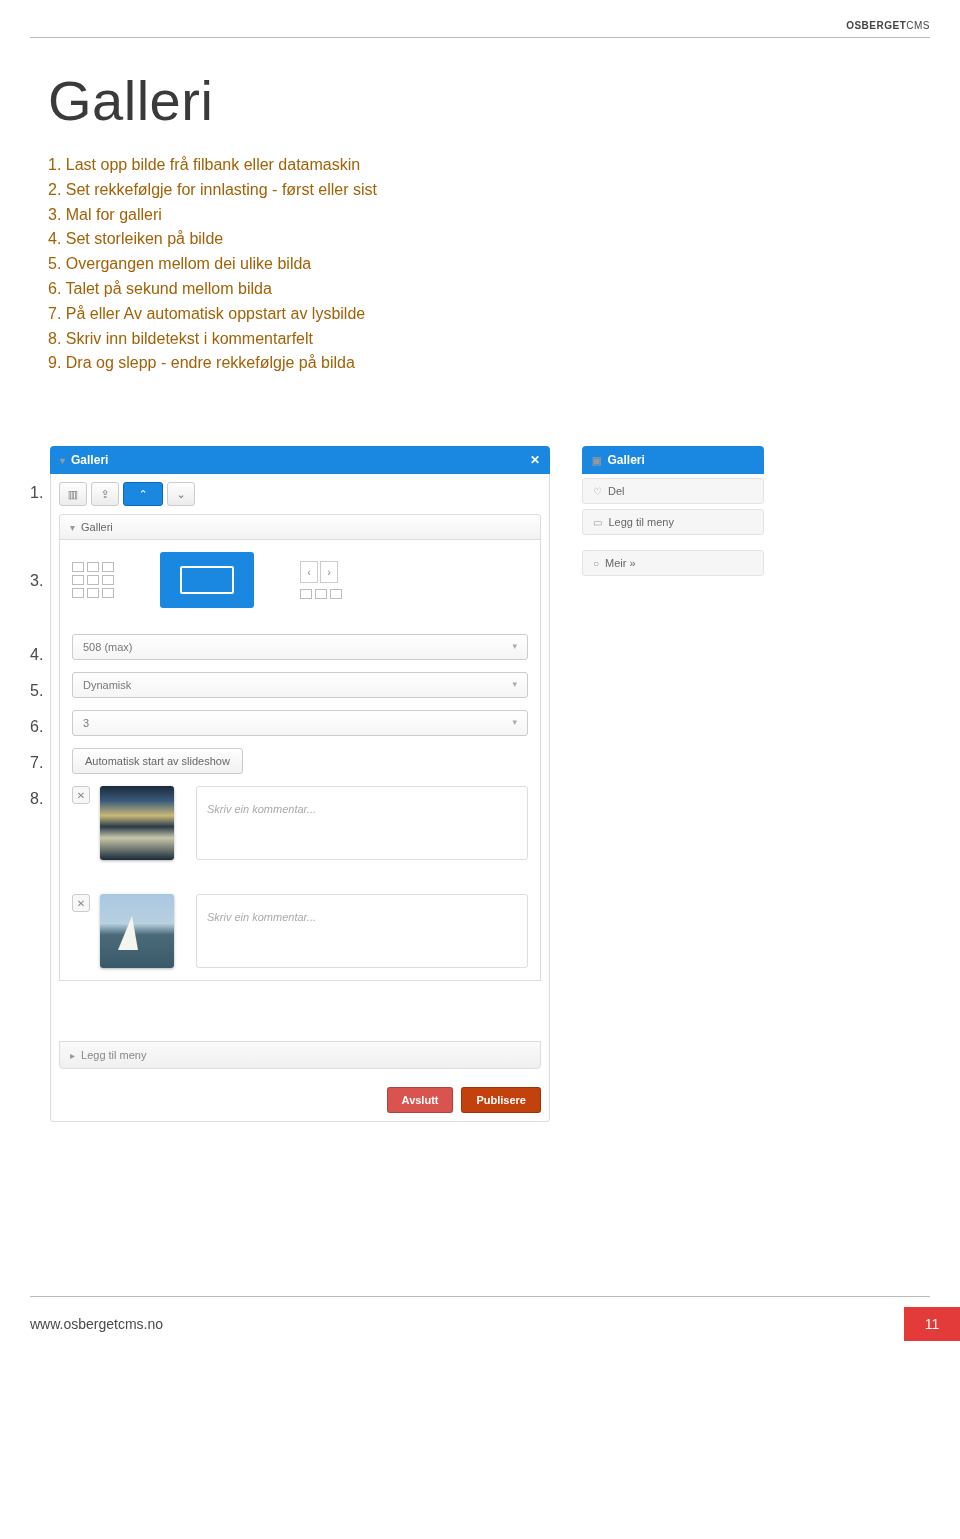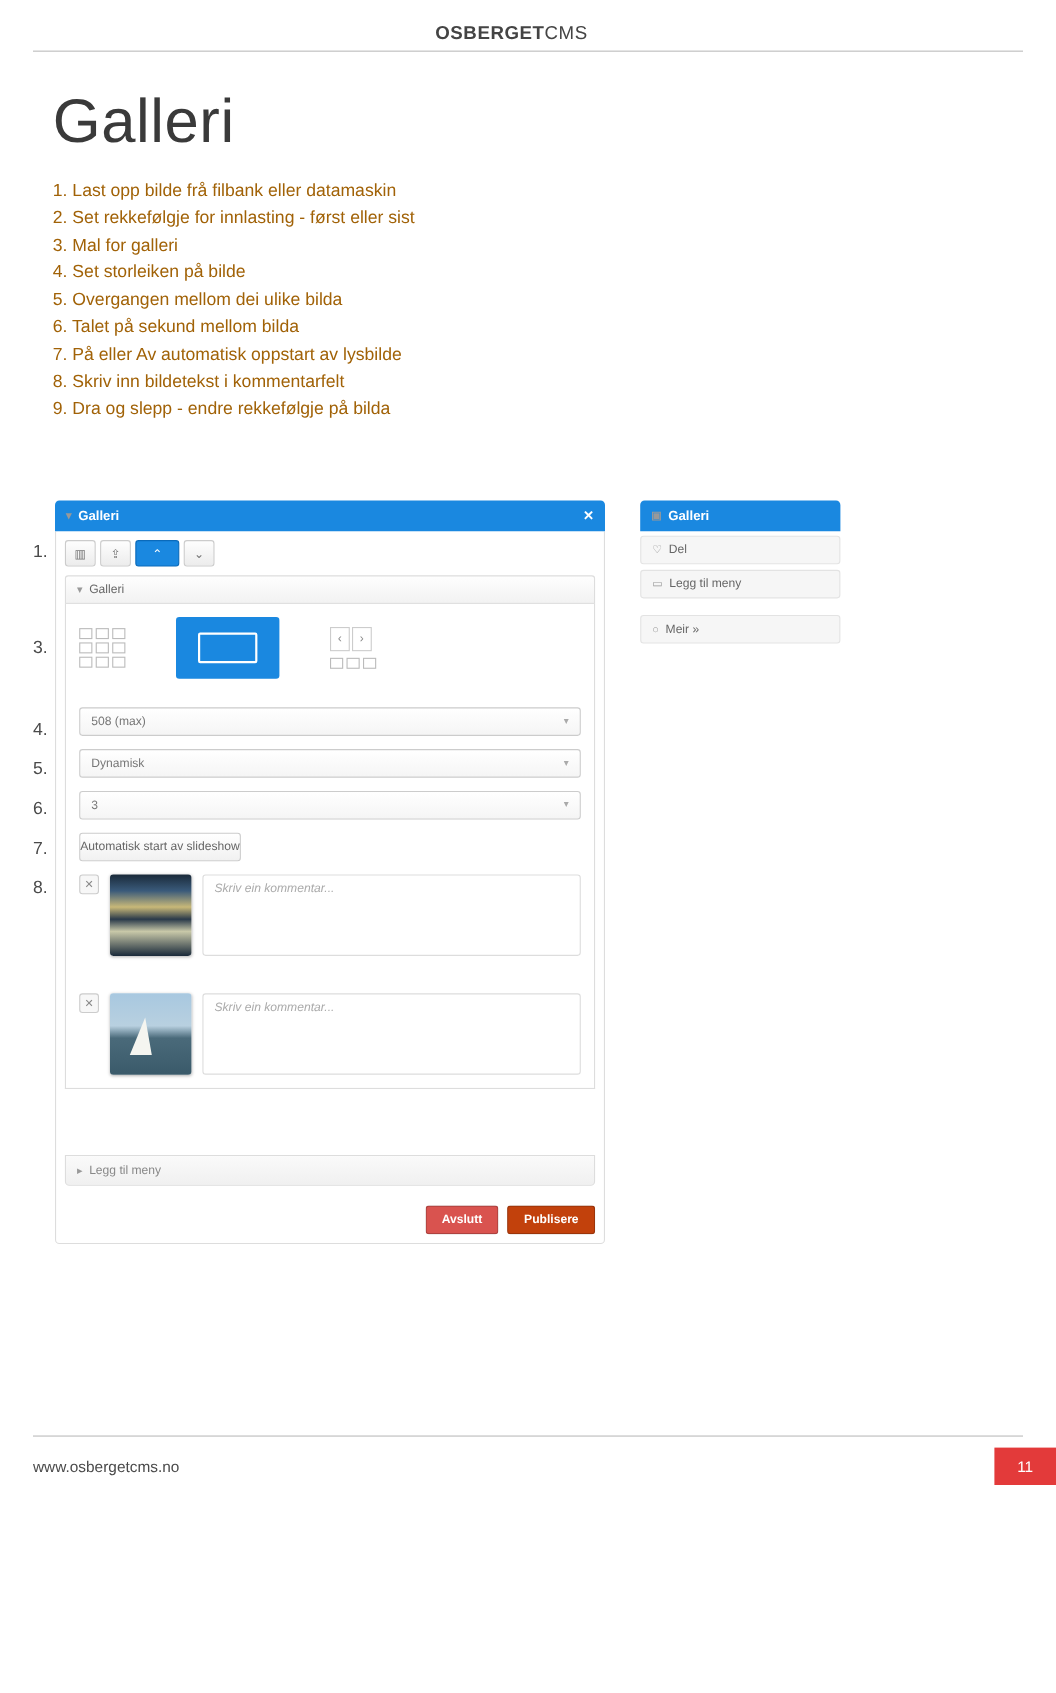--- a/index.html
+++ b/index.html
@@ -6,23 +6,23 @@
   body {
     font-family: Arial, Helvetica, sans-serif;
     background: #fff;
     width: 960px;
     margin: 0 auto;
     color: #333;
     position: relative;
     padding-bottom: 60px;
   }
   .page-header {
-    text-align: center;
+    text-align: right;
     padding: 20px 30px 6px 0;
-    font-size: 17px;
+    font-size: 10px;
     letter-spacing: 0.5px;
     color: #444;
   }
   .page-header .bold { font-weight: 800; }
   .hr { border-top: 1px solid #bbb; margin: 0 30px 30px 30px; }
   .main-title {
     font-size: 56px;
     font-weight: 300;
     color: #3a3a3a;
     margin: 10px 0 20px 48px;
@@ -205,21 +205,21 @@
     content: "▾";
     position: absolute;
     right: 10px;
     top: 6px;
     color: #aaa;
     font-size: 9px;
   }
   .btn-like {
     border: 1px solid #ccc;
     border-radius: 3px;
-    padding: 6px 0;
+    padding: 6px 12px;
     font-size: 11px;
     color: #666;
     background: linear-gradient(#fff,#f1f1f1);
     display: inline-block;
   }
   .image-row {
     margin-top: 12px;
     display: flex;
     gap: 10px;
     align-items: flex-start;
@@ -254,25 +254,26 @@
     width: 0; height: 0;
     border-left: 14px solid transparent;
     border-right: 6px solid transparent;
     border-bottom: 34px solid #f5f5f0;
   }
   .comment-box {
     flex: 1;
     height: 74px;
     border: 1px solid #ddd;
     border-radius: 3px;
-    padding: 6px 10px;
+    padding: 16px 10px;
     font-size: 11px;
     color: #aaa;
     font-style: italic;
     background: #fff;
+    margin-left: 12px;
   }
   .footer-row {
     background: linear-gradient(#fafafa,#f0f0f0);
     border: 1px solid #ddd;
     border-radius: 0 0 4px 4px;
     padding: 7px 10px;
     font-size: 11px;
     color: #888;
     margin-top: 60px;
     display: flex;

